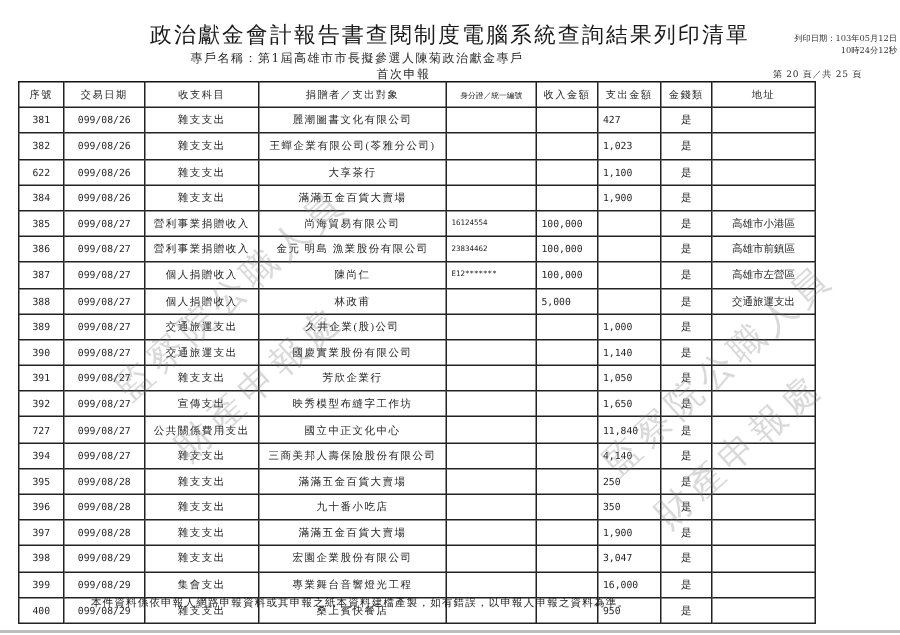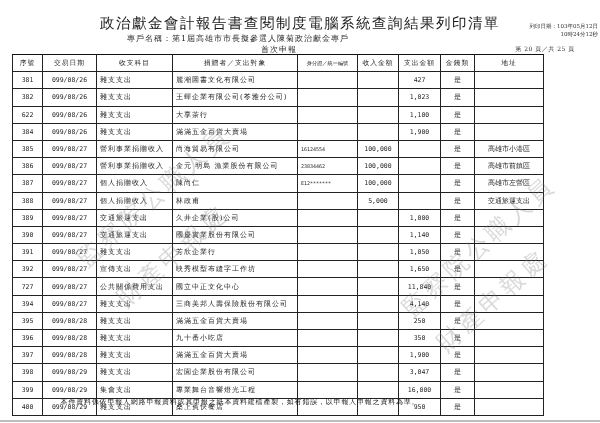--- a/index.html
+++ b/index.html
@@ -31,21 +31,21 @@
       left: 0;
       width: 476px;
       text-align: center;
       font-size: 8px;
       letter-spacing: 1px;
       color: #2a2a2a;
     }
     .filing-type {
       position: absolute;
       top: 44px;
-      left: 14px;
+      left: 4px;
       width: 530px;
       text-align: center;
       font-size: 8px;
       letter-spacing: 1px;
       color: #2a2a2a;
     }
     .print-info {
       position: absolute;
       top: 22px;
       left: 503px;
@@ -85,22 +85,22 @@
     table.ledger th {
       font-weight: normal;
       font-size: 6.8px;
       letter-spacing: 1px;
       text-align: center;
     }
     table.ledger thead tr th {
       border-top: 1.5px solid #111;
     }
     table.ledger td.c { text-align: center; }
-    table.ledger td.r { text-align: center; }
-    table.ledger td.l { text-align: left; letter-spacing: 1px; }
+    table.ledger td.r { text-align: left; }
+    table.ledger td.l { text-align: center; letter-spacing: 1px; font-family: Liberation Serif, serif; }
     table.ledger td.mono {
       font-family: "DejaVu Sans Mono", "Liberation Mono", monospace;
       font-size: 6.5px;
       letter-spacing: 0;
     }
     table.ledger td.idno {
       font-family: "DejaVu Sans Mono", "Liberation Mono", monospace;
       font-size: 5px;
       text-align: left;
     }

